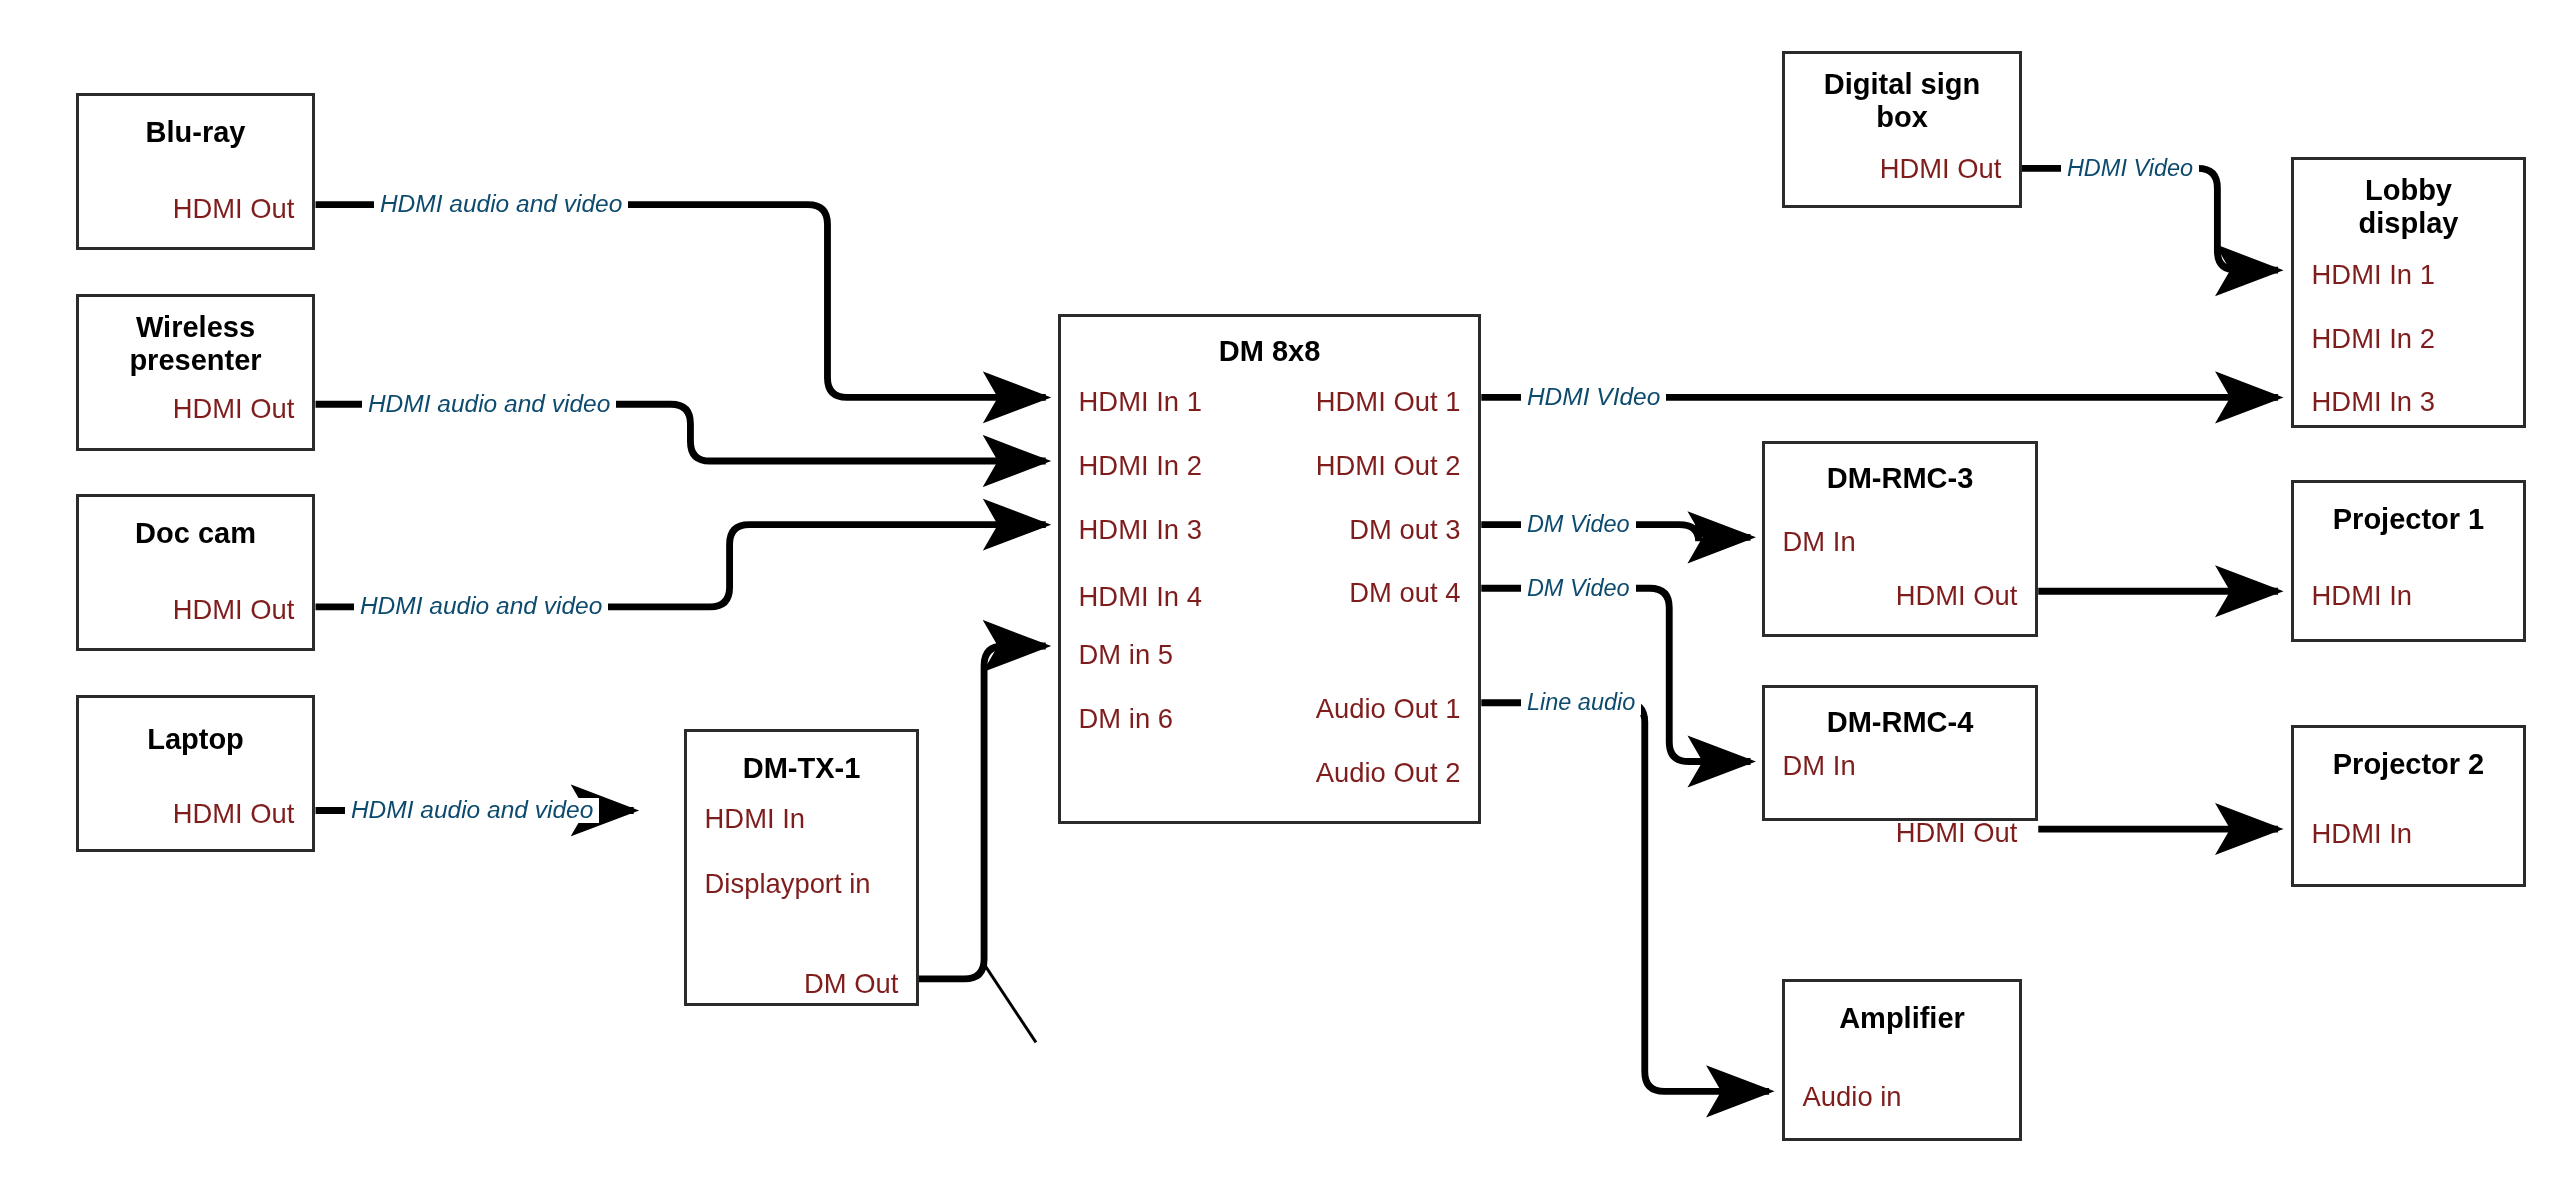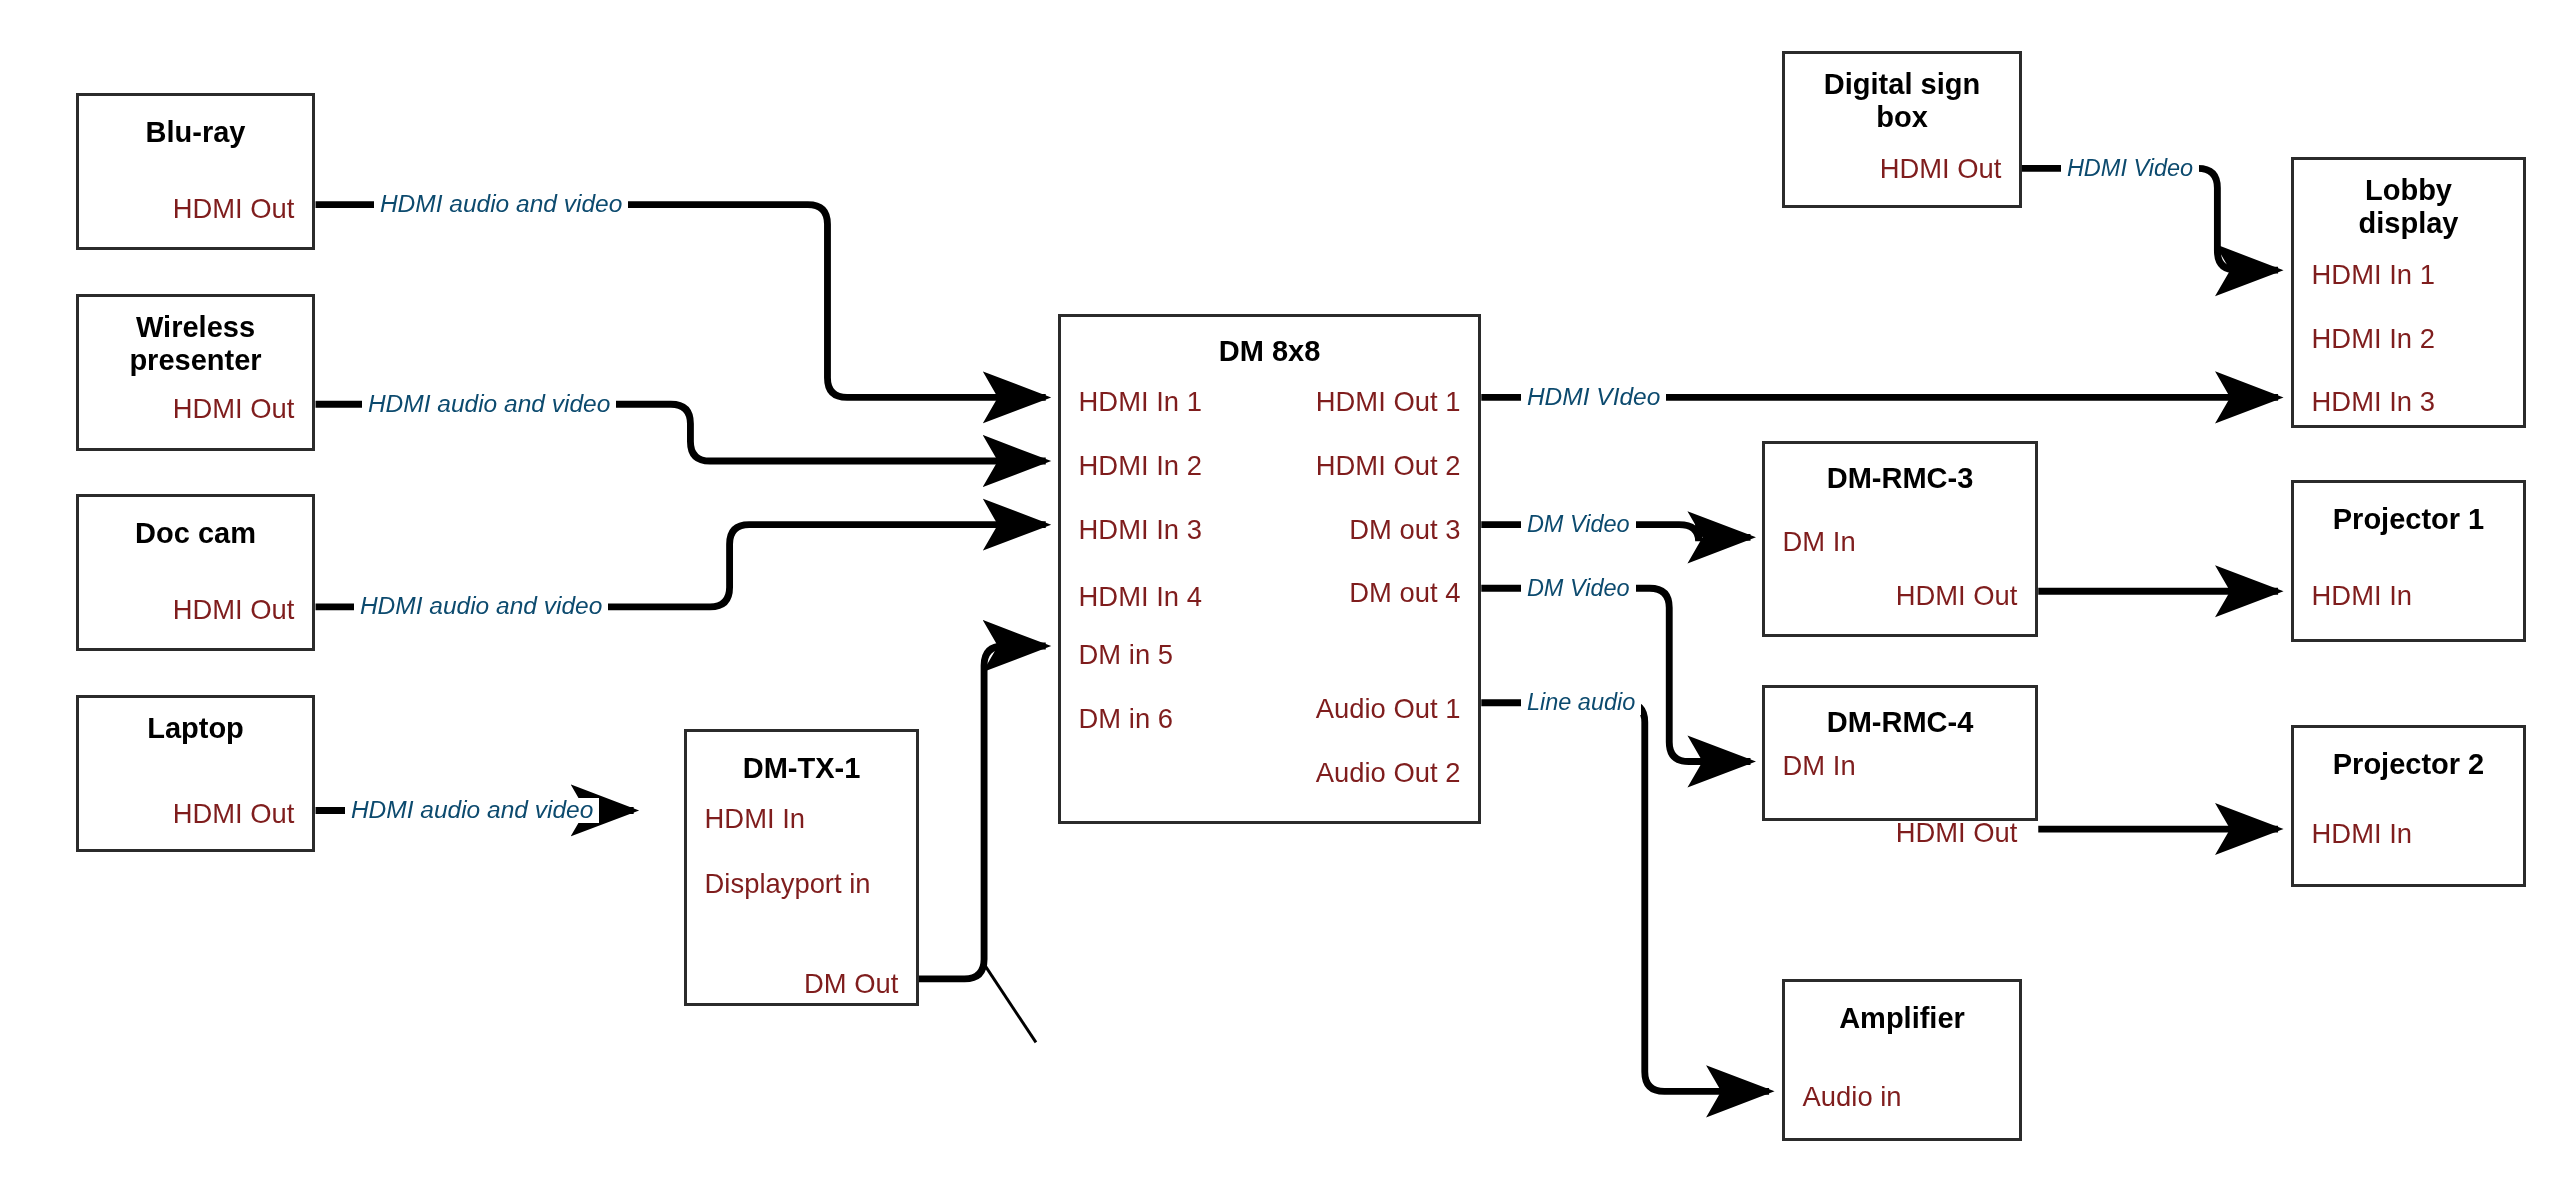--- a/index.html
+++ b/index.html
@@ -120,21 +120,21 @@
     <div class="title" style="top:47px;">presenter</div>
     <div class="port right" style="top:98px;">HDMI Out</div>
   </div>
 
   <div class="box" style="left:76px; top:494px; width:239px; height:157px;">
     <div class="title" style="top:19.6px;">Doc cam</div>
     <div class="port right" style="top:99px;">HDMI Out</div>
   </div>
 
   <div class="box" style="left:76px; top:695px; width:239px; height:157px;">
-    <div class="title" style="top:14px;">Laptop</div>
+    <div class="title" style="top:25px;">Laptop</div>
     <div class="port right" style="top:102px;">HDMI Out</div>
   </div>
 
   <div class="box" style="left:684px; top:729px; width:235px; height:277px;">
     <div class="title" style="top:19.6px;">DM-TX-1</div>
     <div class="port left" style="top:73px;">HDMI In</div>
     <div class="port left" style="top:138px;">Displayport in</div>
     <div class="port right" style="top:238px;">DM Out</div>
   </div>
 

